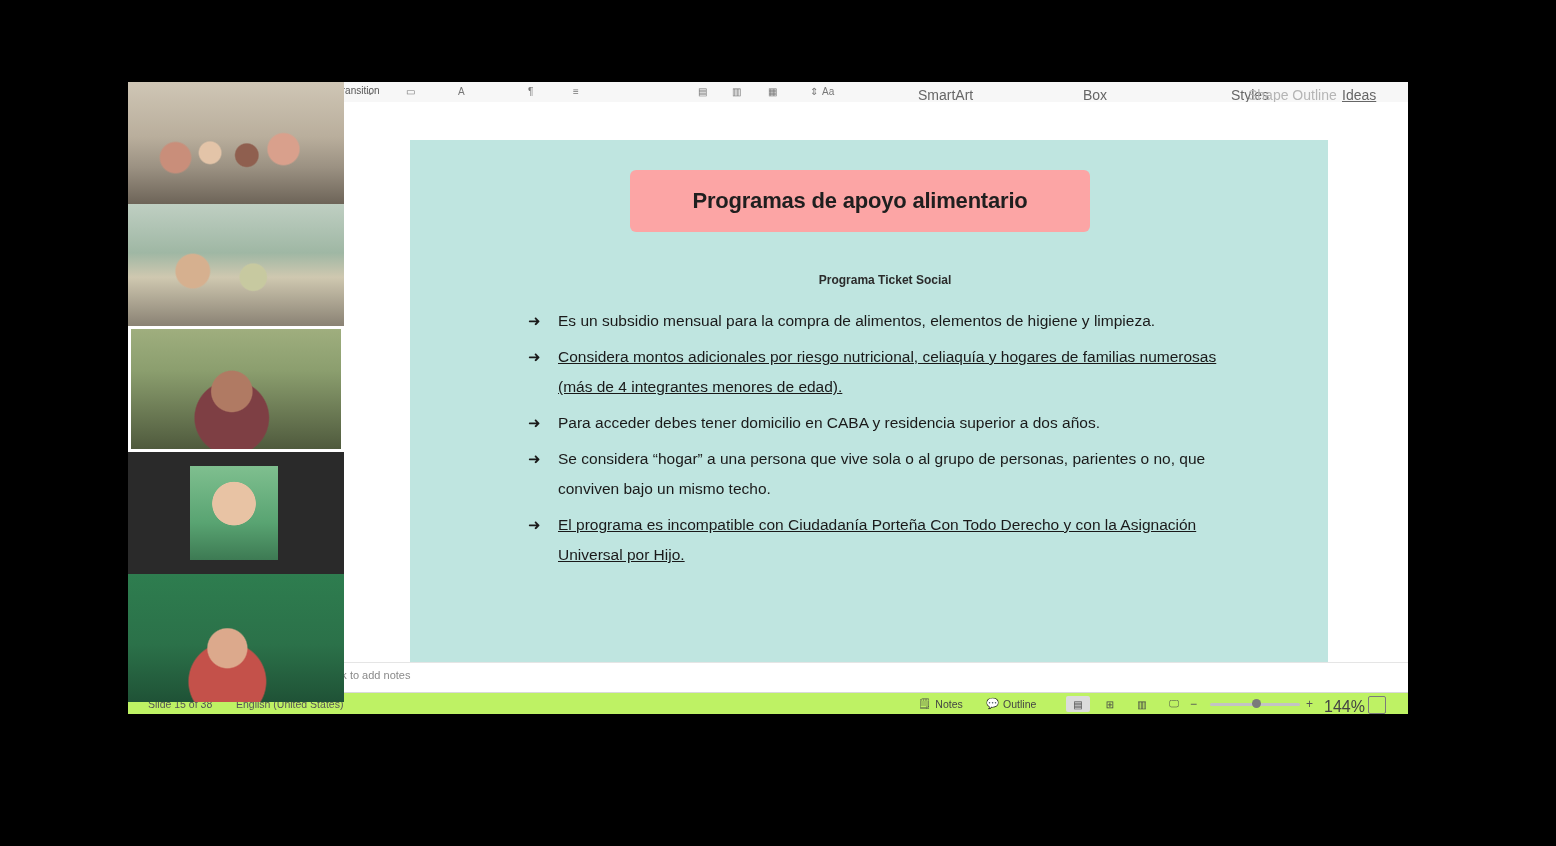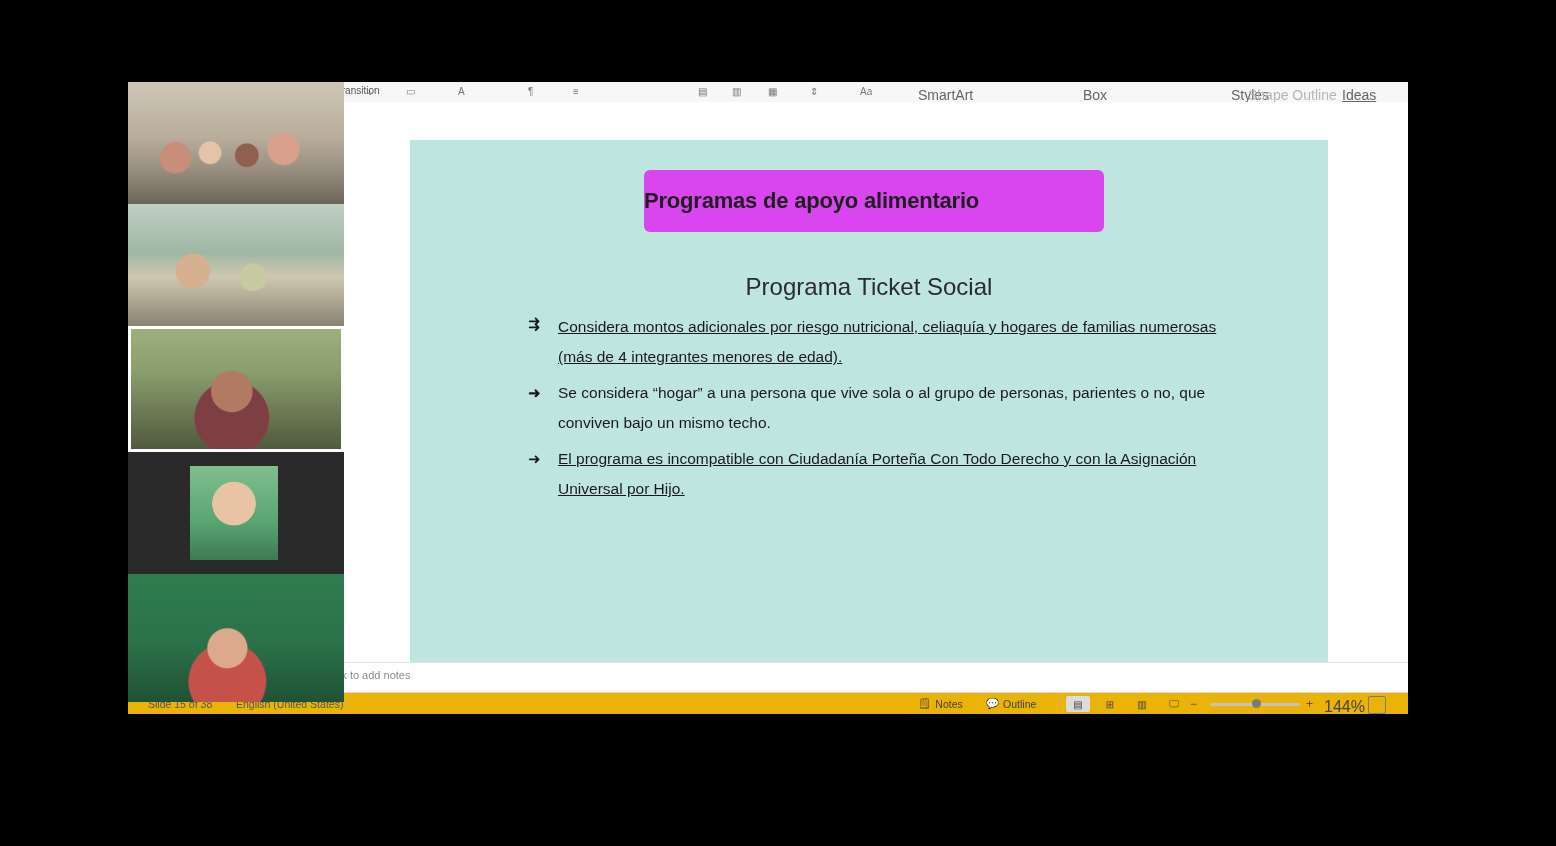--- a/index.html
+++ b/index.html
@@ -11,43 +11,43 @@
 
   
   .ribbon{position:absolute;left:0;top:0;width:100%;height:20px;background:#f7f7f7;border-bottom:1px solid #e2e2e2;}
   .ribbon .lbl{position:absolute;top:3px;font-size:10px;color:#555;white-space:nowrap;}
   .ribbon .grp{position:absolute;top:5px;font-size:14px;color:#666;white-space:nowrap;}
   .ribbon .mini-icon{position:absolute;top:4px;font-size:10px;color:#777;}
 
   
   .canvas{position:absolute;left:0;top:20px;width:100%;height:560px;background:#ffffff;}
   .slide{position:absolute;left:282px;top:38px;width:918px;height:522px;background:#bfe5e0;}
-  .title-pill{position:absolute;left:234px;top:30px;width:460px;height:62px;background:#d946ef;border-radius:6px;display:flex;align-items:center;}
+  .title-pill{position:absolute;left:220px;top:30px;width:460px;height:62px;background:#fca5a5;border-radius:6px;display:flex;align-items:center;justify-content:center;}
   .title-pill span{font-size:22px;font-weight:bold;color:#1f1f1f;letter-spacing:-0.2px;}
-  .sub-title{position:absolute;left:0;top:133px;width:100%;text-align:center;font-size:24px;font-weight:normal;color:#2b2b2b;}
+  .sub-title{position:absolute;left:16px;top:133px;width:100%;text-align:center;font-size:12px;font-weight:bold;color:#2b2b2b;}
 
   .bullets{position:absolute;left:118px;top:166px;width:700px;}
   .bullet{position:relative;margin-bottom:6px;padding-left:30px;font-size:15.5px;line-height:30px;color:#1a1a1a;}
   .bullet .arrow{position:absolute;left:0;top:0;font-size:15px;color:#1a1a1a;}
   .bullet .u{text-decoration:underline;}
   .just{text-align:justify;}
 
   
   .slide-footer{position:absolute;left:282px;top:560px;width:918px;height:78px;background:#ffffff;border-top:1px solid #dcdcdc;}
   .org-text{position:absolute;left:18px;top:22px;width:220px;text-align:center;font-size:11.5px;font-weight:bold;color:#3d3d3d;line-height:15px;}
   .org-line{position:absolute;left:18px;width:212px;height:2px;background:linear-gradient(90deg,#f0c040,#8fd4cf);}
   .org-line.top{top:14px;}
   .ba-logo{position:absolute;right:22px;top:12px;width:92px;height:52px;}
 
   
   .notes-pane{position:absolute;left:0;top:580px;width:100%;height:30px;background:#ffffff;border-top:1px solid #e5e5e5;}
   .notes-pane .placeholder{position:absolute;left:195px;top:6px;font-size:11px;color:#8a8a8a;}
 
   
-  .statusbar{position:absolute;left:0;top:610px;width:100%;height:22px;background:#eab308;border-top:1px solid #dadada;}
+  .statusbar{position:absolute;left:0;top:610px;width:100%;height:22px;background:#bef264;border-top:1px solid #dadada;}
   .statusbar .left{position:absolute;left:20px;top:5px;font-size:10.5px;color:#555;}
   .statusbar .lang{position:absolute;left:108px;top:5px;font-size:10.5px;color:#555;}
   .sb-item{position:absolute;top:4px;font-size:10.5px;color:#444;display:flex;align-items:center;gap:4px;}
   .view-btn{position:absolute;top:3px;width:24px;height:16px;border-radius:2px;display:flex;align-items:center;justify-content:center;font-size:10px;color:#444;}
   .view-btn.active{background:#dcdcdc;}
   .zoom-track{position:absolute;top:10px;left:1082px;width:90px;height:3px;background:#c3c3c3;border-radius:2px;}
   .zoom-knob{position:absolute;top:6px;left:1124px;width:9px;height:9px;border-radius:50%;background:#7a7a7a;}
   .zoom-minus{position:absolute;top:4px;left:1062px;font-size:12px;color:#555;}
   .zoom-plus{position:absolute;top:4px;left:1178px;font-size:12px;color:#555;}
   .zoom-pct{position:absolute;top:5px;left:1196px;font-size:16px;color:#444;}
@@ -96,21 +96,21 @@
       <div class="lbl" style="left:208px;">Transition</div>
       <div class="mini-icon" style="left:238px;">⌄</div>
       <div class="mini-icon" style="left:278px;">▭</div>
       <div class="mini-icon" style="left:330px;">A</div>
       <div class="mini-icon" style="left:400px;">¶</div>
       <div class="mini-icon" style="left:445px;">≡</div>
       <div class="mini-icon" style="left:570px;">▤</div>
       <div class="mini-icon" style="left:604px;">▥</div>
       <div class="mini-icon" style="left:640px;">▦</div>
       <div class="mini-icon" style="left:682px;">⇕</div>
-      <div class="mini-icon" style="left:732px;">Aa</div>
+      <div class="mini-icon" style="left:694px;">Aa</div>
       <div class="grp" style="left:790px;">SmartArt</div>
       <div class="grp" style="left:955px;">Box</div>
       <div class="grp" style="left:1055px;margin-left:48px;">Styles</div>
       <div class="grp" style="left:1120px;color:#b5b5b5;">Shape Outline</div>
       <div class="grp" style="left:1214px;text-decoration:underline;">Ideas</div>
     </div>
 
     <div class="canvas">
 
       <div class="slide">
@@ -118,29 +118,31 @@
         <div class="title-pill">
           <span>Programas de apoyo alimentario</span>
         </div>
 
         <div class="sub-title">Programa Ticket Social</div>
 
         <div class="bullets">
 
           <div class="bullet just">
             <span class="arrow">➜</span>
+            <span>Es un subsidio mensual para la compra de alimentos, elementos de higiene y limpieza.</span>
           </div>
 
           <div class="bullet">
             <span class="arrow">➜</span>
             <span class="u">Considera montos adicionales por riesgo nutricional, celiaquía y hogares de familias numerosas (más de 4 integrantes menores de edad).</span>
           </div>
 
           <div class="bullet">
             <span class="arrow">➜</span>
+            <span>Para acceder debes tener domicilio en CABA  y residencia superior a dos años.</span>
           </div>
 
           <div class="bullet">
             <span class="arrow">➜</span>
             <span>Se considera “hogar” a una persona que vive sola o al grupo de personas, parientes o no, que conviven bajo un mismo techo.</span>
           </div>
 
           <div class="bullet">
             <span class="arrow">➜</span>
             <span class="u">El programa es incompatible con Ciudadanía Porteña Con Todo Derecho y con la Asignación Universal por Hijo.</span>

